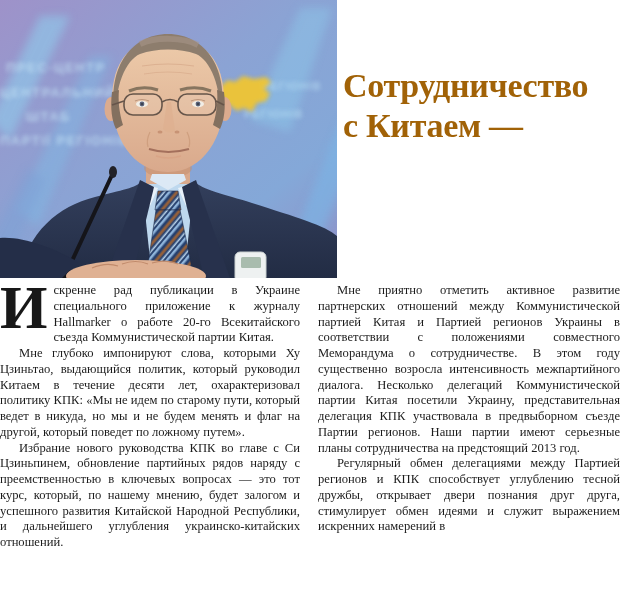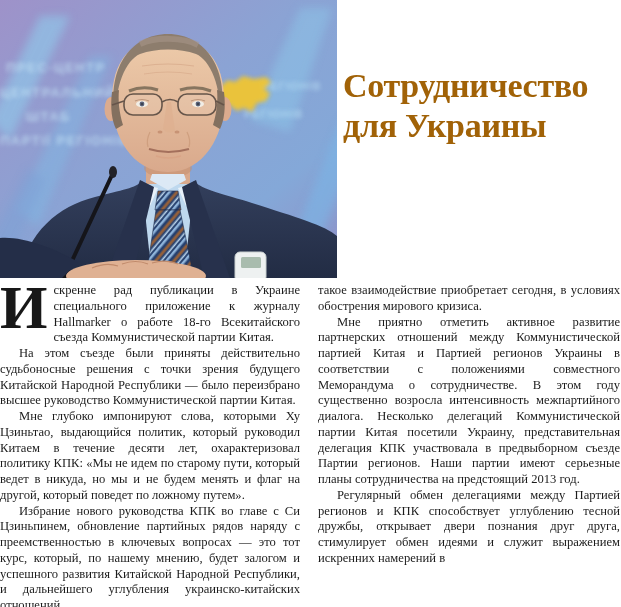--- a/index.html
+++ b/index.html
@@ -172,31 +172,29 @@
 
       <g>
         <rect x="235" y="252" width="31" height="30" rx="5" fill="#eef1f1" stroke="#c9d0d0" stroke-width="1"></rect>
         <rect x="241" y="257" width="20" height="11" rx="1.5" fill="#a9bcae"></rect>
       </g>
     </svg>
   </figure>
 
   <h1 class="headline">
     <span>Сотрудничество</span>
-    <span>для Украины</span>
+    <span>с Китаем —</span>
   </h1>
 
   <div class="col col1">
     <p>
-      <span class="dropcap">И</span><span>скренне рад публикации в Украине специального приложение к журналу Hallmarker о работе 18-го Всекитайского съезда Коммунистической партии Китая.</span>
+      <span class="dropcap">И</span><span>скренне рад публикации в Украине специального приложение к журналу Hallmarker о работе 20-го Всекитайского съезда Коммунистической партии Китая.</span>
     </p>
-    <p class="ind">На этом съезде были приняты действительно судьбоносные решения с точки зрения будущего Китайской Народной Республики — было переизбрано высшее руководство Коммунистической партии Китая.</p>
     <p class="ind">Мне глубоко импонируют слова, которыми Ху Цзиньтао, выдающийся политик, который руководил Китаем в течение десяти лет, охарактеризовал политику КПК: «Мы не идем по старому пути, который ведет в никуда, но мы и не будем менять и флаг на другой, который поведет по ложному путем».</p>
     <p class="ind">Избрание нового руководства КПК во главе с Си Цзиньпинем, обновление партийных рядов наряду с преемственностью в ключевых вопросах — это тот курс, который, по нашему мнению, будет залогом и успешного развития Китайской Народной Республики, и дальнейшего углубления украинско-китайских отношений.</p>
   </div>
 
   <div class="col col2">
-    <p>такое взаимодействие приобретает сегодня, в условиях обострения мирового кризиса.</p>
     <p class="ind">Мне приятно отметить активное развитие партнерских отношений между Коммунистической партией Китая и Партией регионов Украины в соответствии с положениями совместного Меморандума о сотрудничестве. В этом году существенно возросла интенсивность межпартийного диалога. Несколько делегаций Коммунистической партии Китая посетили Украину, представительная делегация КПК участвовала в предвыборном съезде Партии регионов. Наши партии имеют серьезные планы сотрудничества на предстоящий 2013 год.</p>
     <p class="ind">Регулярный обмен делегациями между Партией регионов и КПК способствует углублению тесной дружбы, открывает двери познания друг друга, стимулирует обмен идеями и служит выражением искренних намерений в</p>
   </div>
 
 </div>
 
 </body></html>

